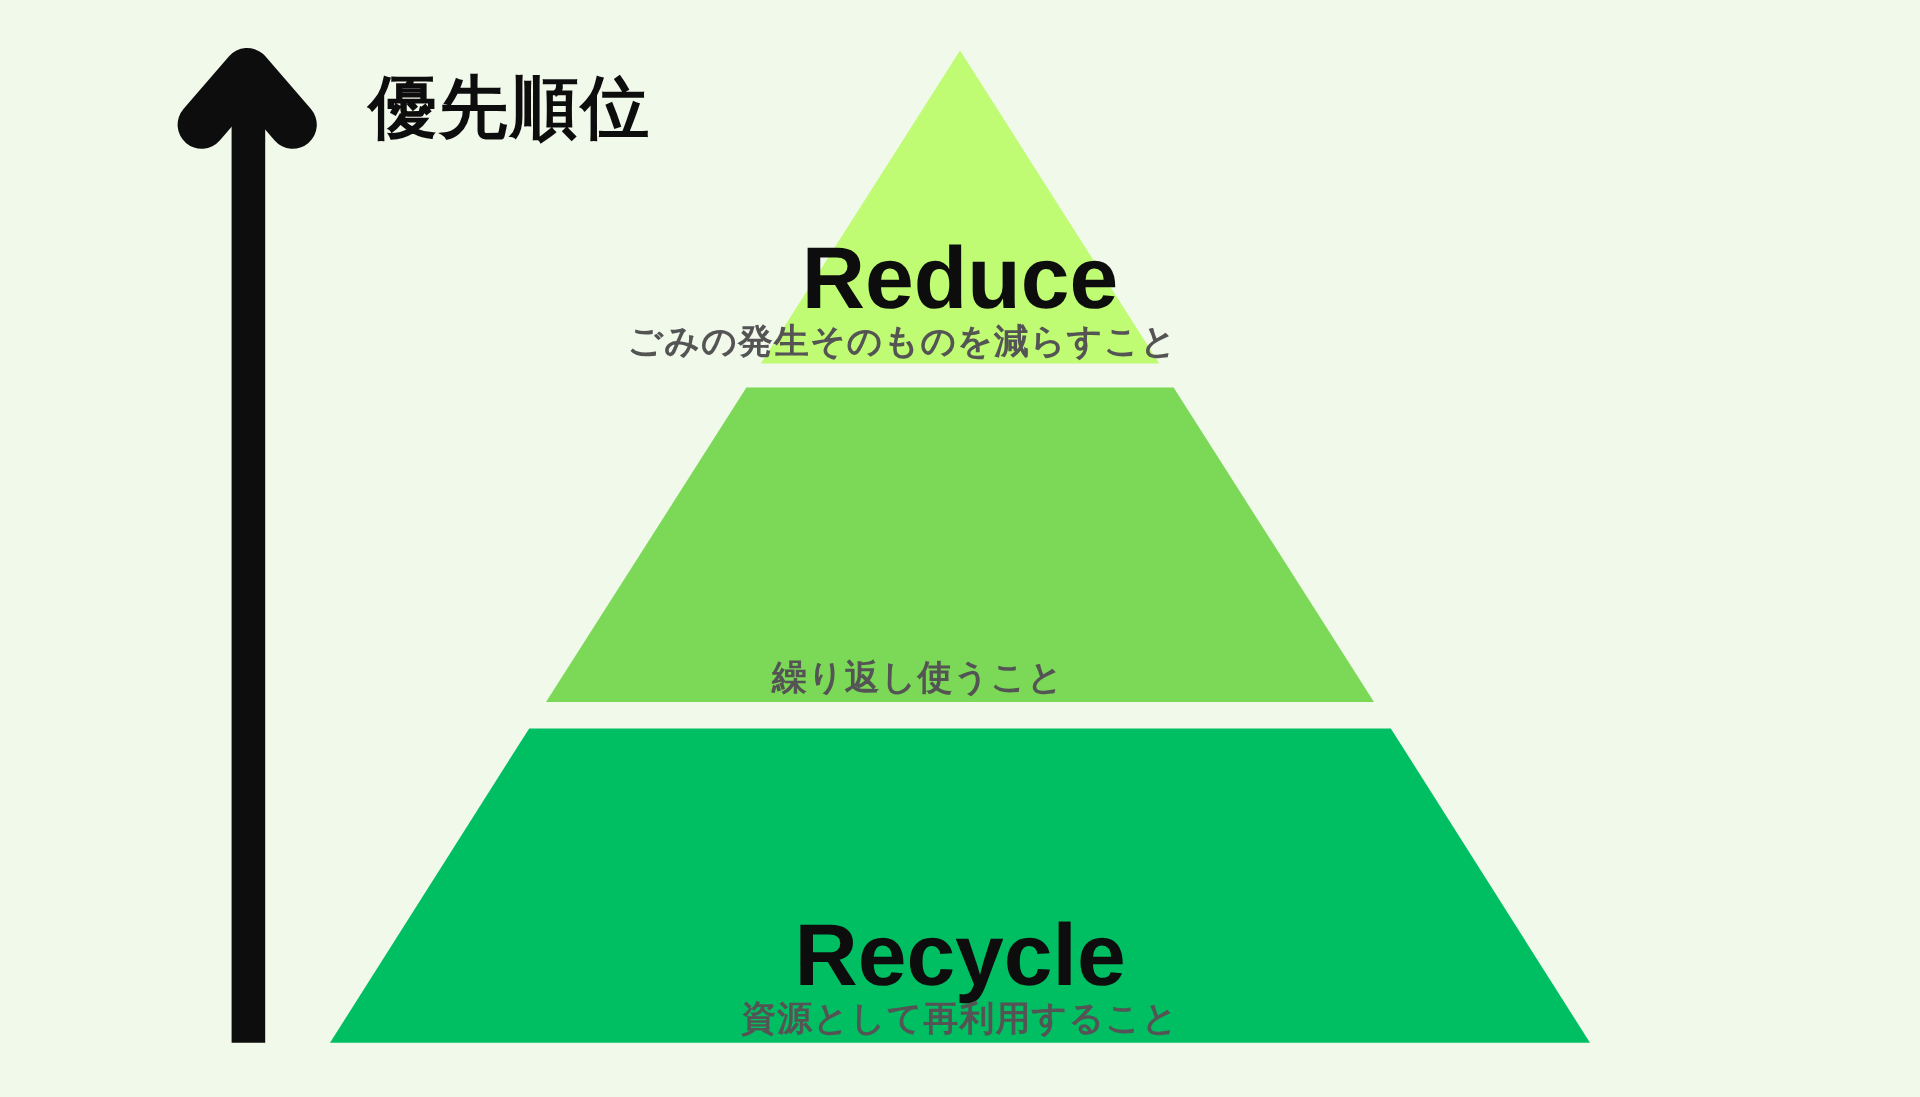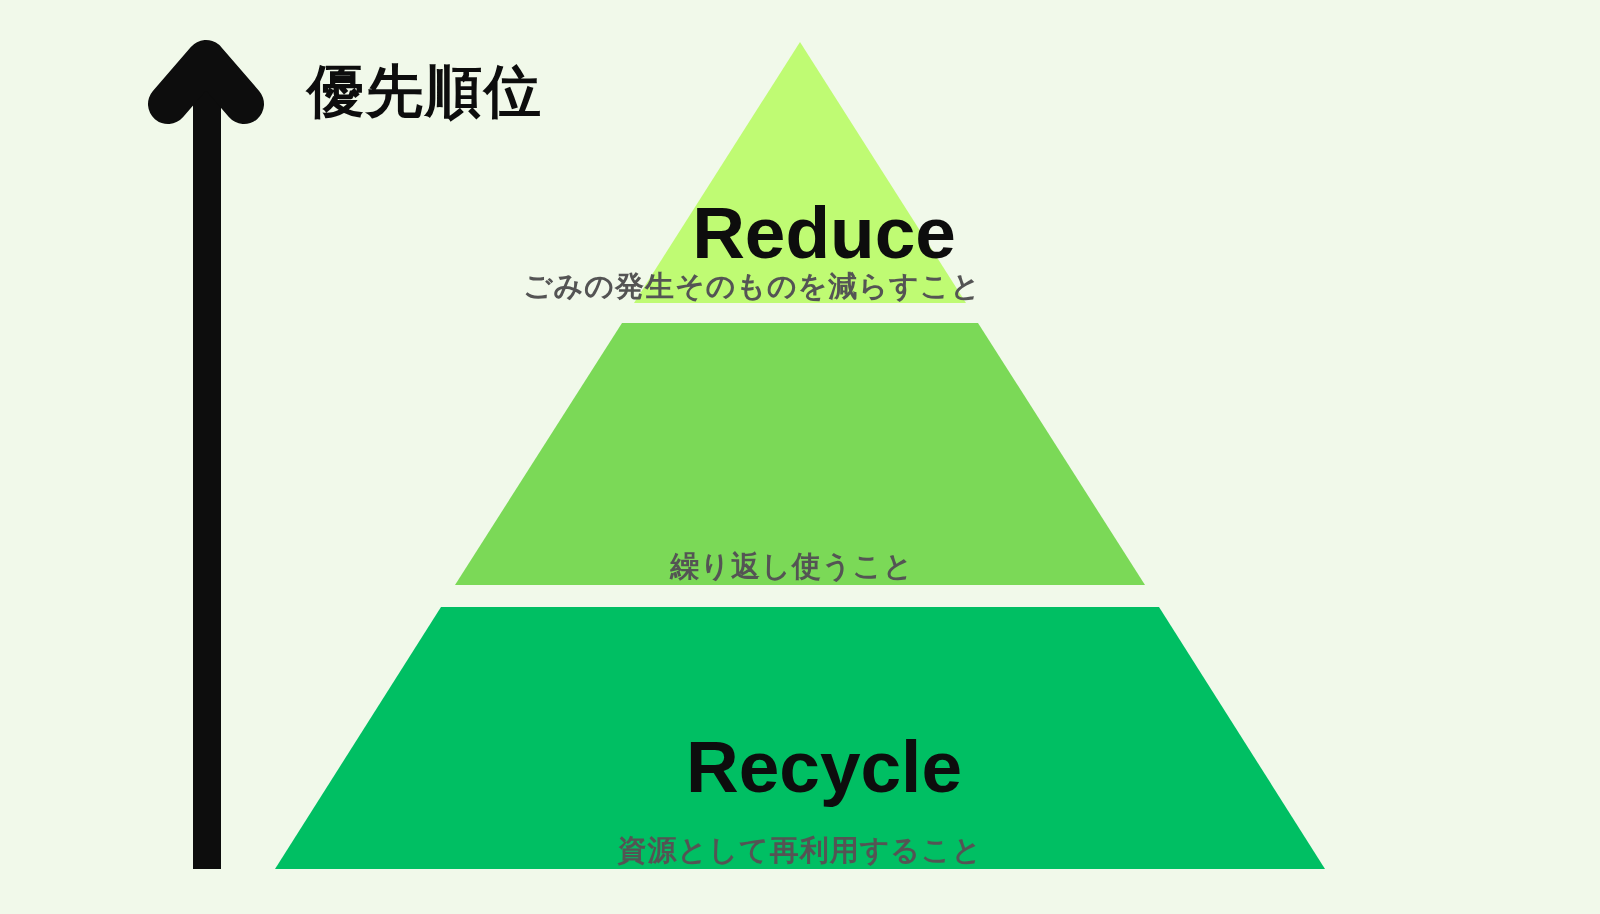--- a/index.html
+++ b/index.html
@@ -52,33 +52,32 @@
     top: 91px;
     font-size: 57px;
     font-weight: 700;
     color: var(--label-text, #0d0d0d);
     letter-spacing: 2px;
   }
   .layer-label {
     font-size: 73px;
     font-weight: 700;
     color: var(--label-text, #0d0d0d);
-    margin-left: 24px;
   }
   .layer-desc {
     font-size: 29px;
     font-weight: 700;
     color: var(--description-text, #545454);
     letter-spacing: 1px;
   }
   .label-reduce  { left: 800px; top: 232px; }
   .desc-reduce   { left: 752px; top: 286px; }
   .label-reuse   { left: 800px; top: 501px; }
-  .desc-reuse    { left: 792px; top: 566px; }
-  .label-recycle { left: 800px; top: 766px; }
+  .desc-reuse    { left: 765px; top: 566px; }
+  .label-recycle { left: 800px; top: 796px; }
   .desc-recycle  { left: 800px; top: 850px; }
 </style>
 </head>
 <body>
 
 <div class="canvas">
 
   <svg class="layer-svg" viewBox="0 0 1600 914">
 
     <g>

